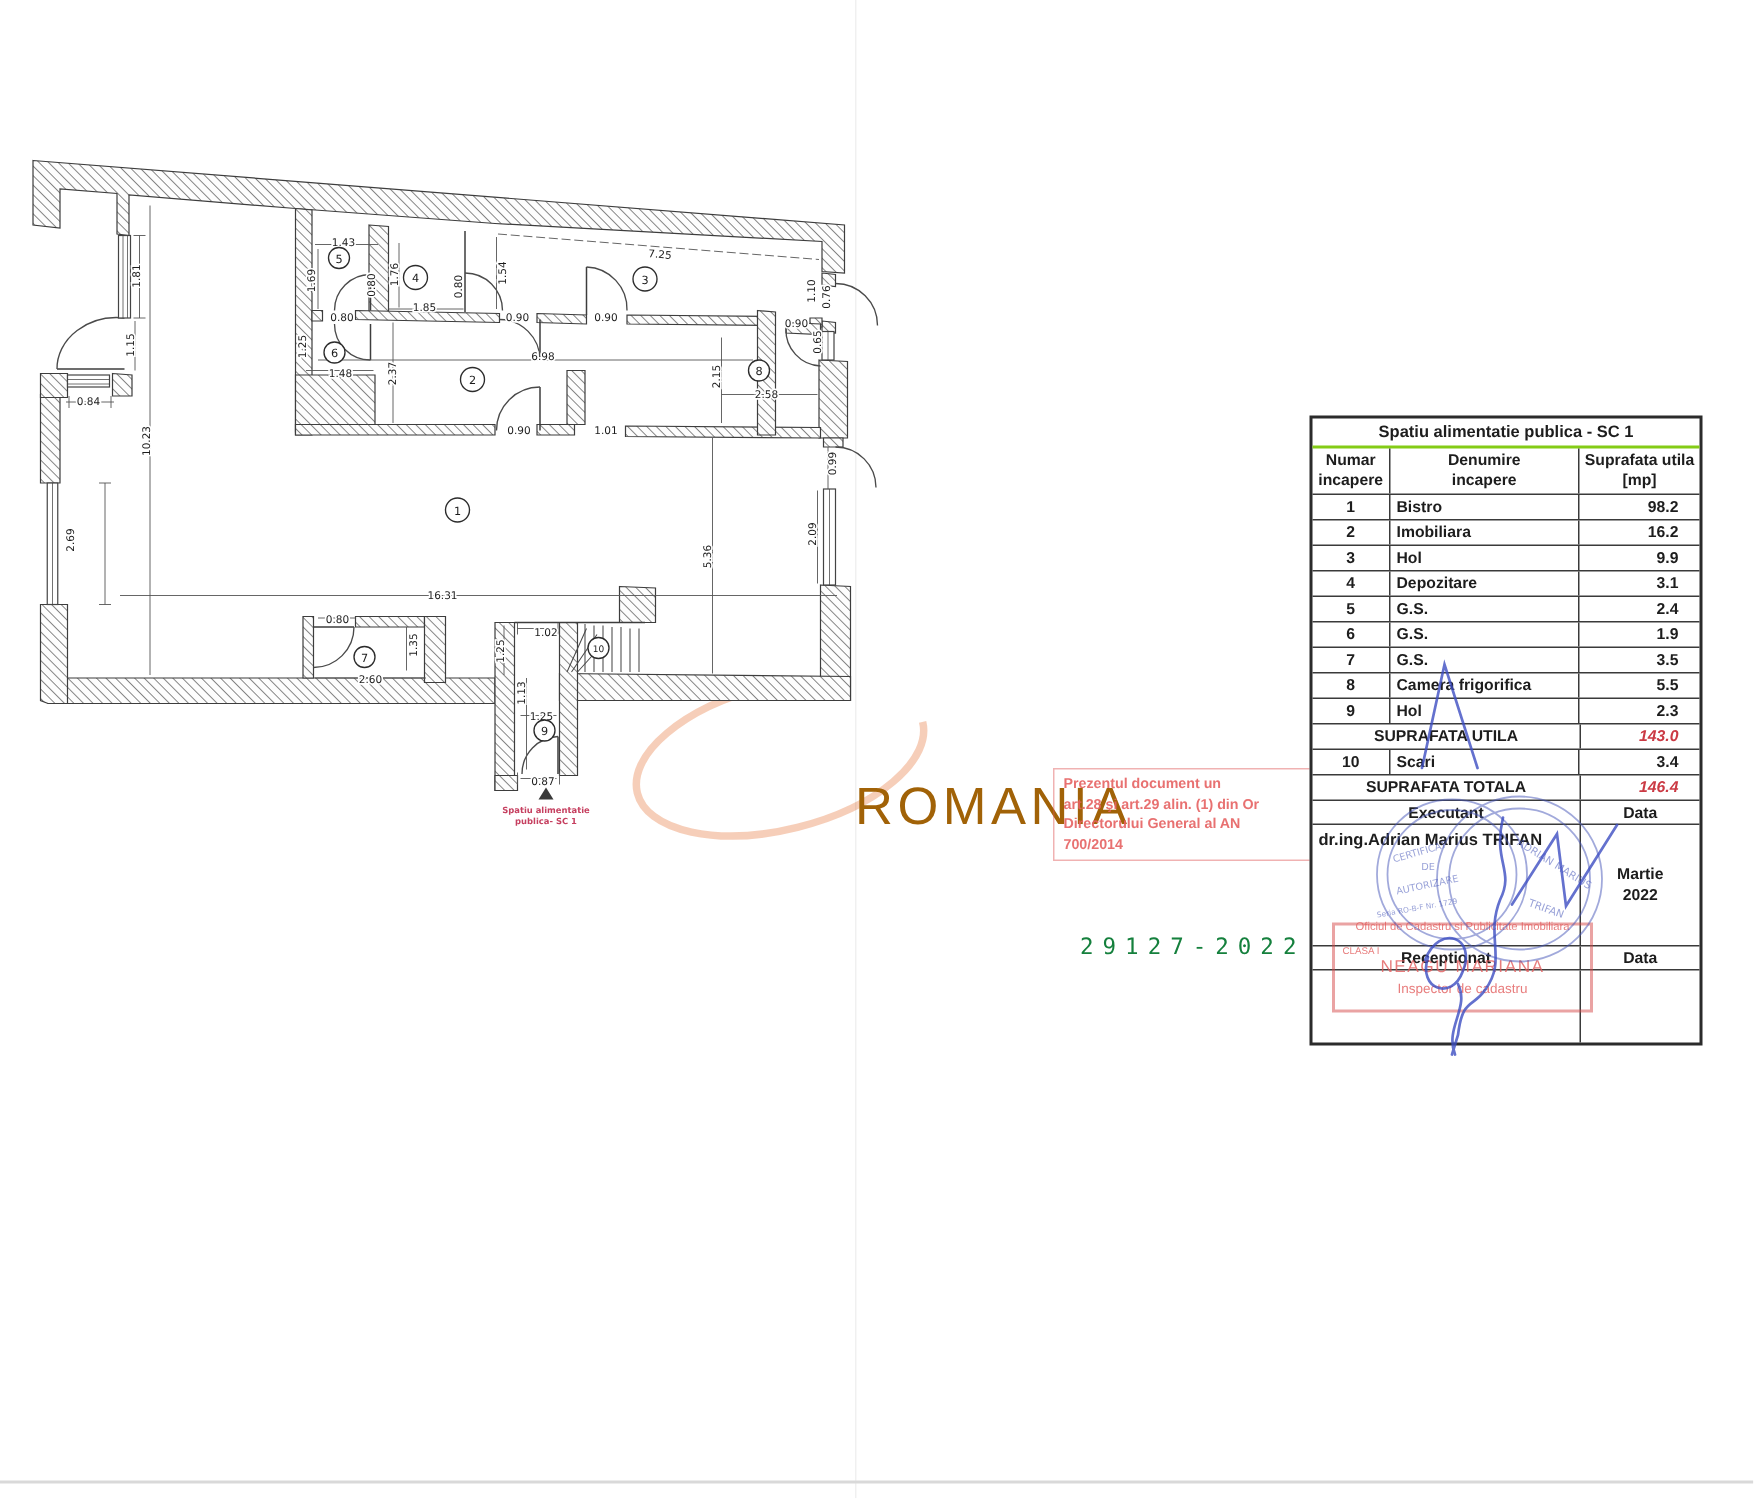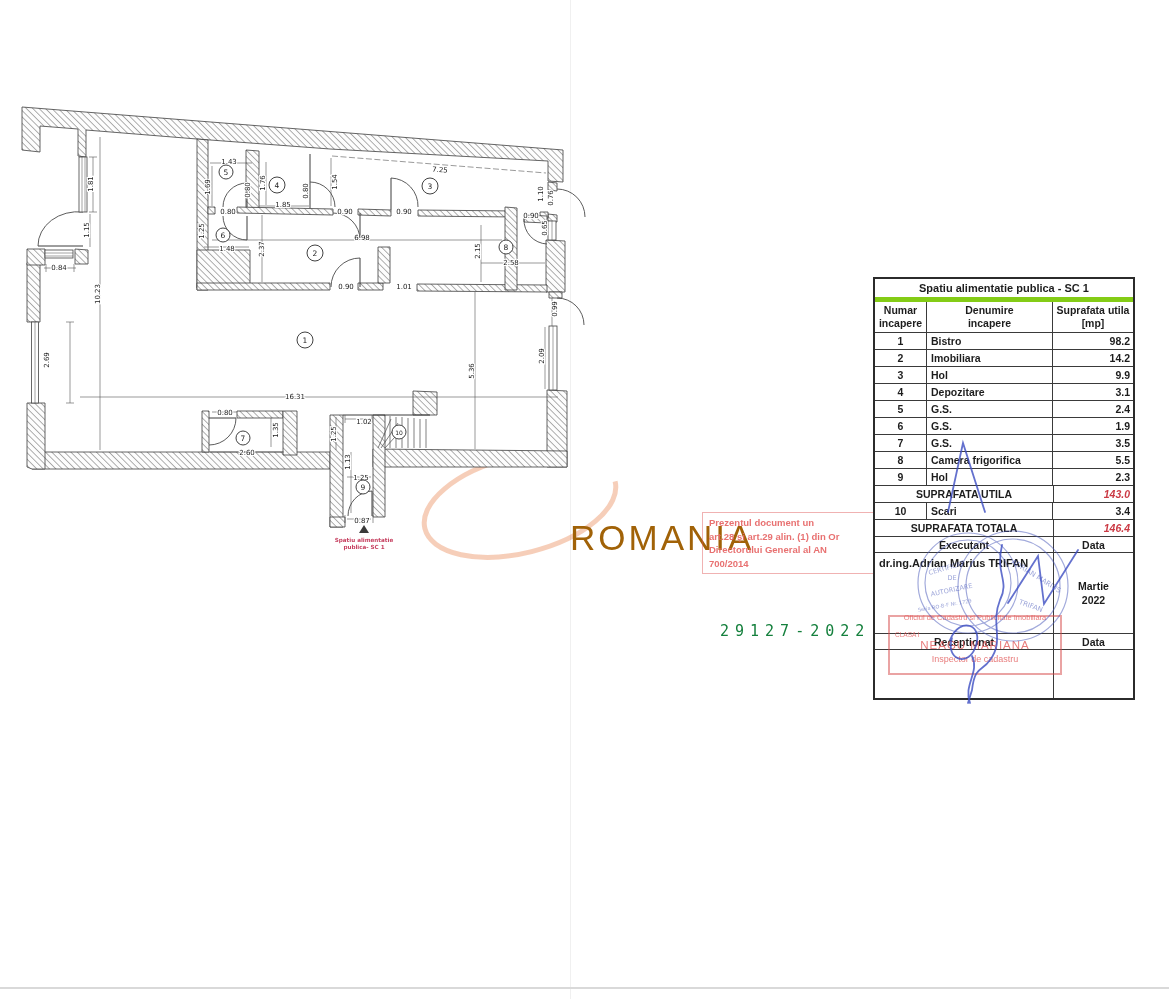--- a/index.html
+++ b/index.html
@@ -23,25 +23,25 @@
   .rt{position:absolute;left:873px;top:277px;width:262px;background:#fff;
       border:2px solid #2b2b2b;box-sizing:border-box;z-index:5;font-weight:600;}
   .tr{display:flex;border-bottom:1px solid #3a3a3a;}
   .tr:last-child{border-bottom:none;}
   .c{box-sizing:border-box;border-right:1px solid #3a3a3a;display:flex;align-items:center;justify-content:center;
      font-size:10.5px;}
   .c:last-child{border-right:none;}
   .c1{width:52px;}.c2{width:126px;}.c3{flex:1;}
   .h16{height:16px;}.h15{height:15px;}
   .t-title{height:18px;display:flex;align-items:center;justify-content:center;
-           font-weight:700;font-size:11px;border-bottom:5px solid #84cc16;}
+           font-weight:700;font-size:11px;border-bottom:2px solid #84cc16;}
   .t-head{height:30px;}
   .t-head .c{flex-direction:column;line-height:13px;font-weight:600;align-items:center;}
   .nm{justify-content:flex-start;padding-left:4px;}
-  .ar{justify-content:flex-end;padding-right:3px;}
+  .ar{justify-content:flex-end;padding-right:14px;}
   .span12{width:179px;justify-content:center;font-weight:700;}
   .redval{color:#cb3a44;font-style:italic;font-weight:700;}
   .exec-body{height:80px;}
   .exec-body .cL{width:179px;align-items:flex-start;justify-content:flex-start;padding:4px 2px 0 4px;font-size:11px;}
   .exec-body .cR{flex-direction:column;line-height:14px;}
   .rec-body{height:48px;}
   .rec-body .cL{width:179px;}
   
   .redstamp{position:absolute;left:888px;top:615px;width:170px;height:56px;
             border:2px solid rgba(214,72,72,0.5);z-index:6;color:rgba(226,92,92,0.8);}
@@ -292,21 +292,21 @@
       </div>
     </div>
     <div class="tr h16">
         <div class="c c1">1</div>
         <div class="c c2 nm">Bistro</div>
         <div class="c c3 ar">98.2</div>
       </div>
     <div class="tr h16">
         <div class="c c1">2</div>
         <div class="c c2 nm">Imobiliara</div>
-        <div class="c c3 ar">14.2</div>
+        <div class="c c3 ar">16.2</div>
       </div>
     <div class="tr h16">
         <div class="c c1">3</div>
         <div class="c c2 nm">Hol</div>
         <div class="c c3 ar">9.9</div>
       </div>
     <div class="tr h16">
         <div class="c c1">4</div>
         <div class="c c2 nm">Depozitare</div>
         <div class="c c3 ar">3.1</div>

